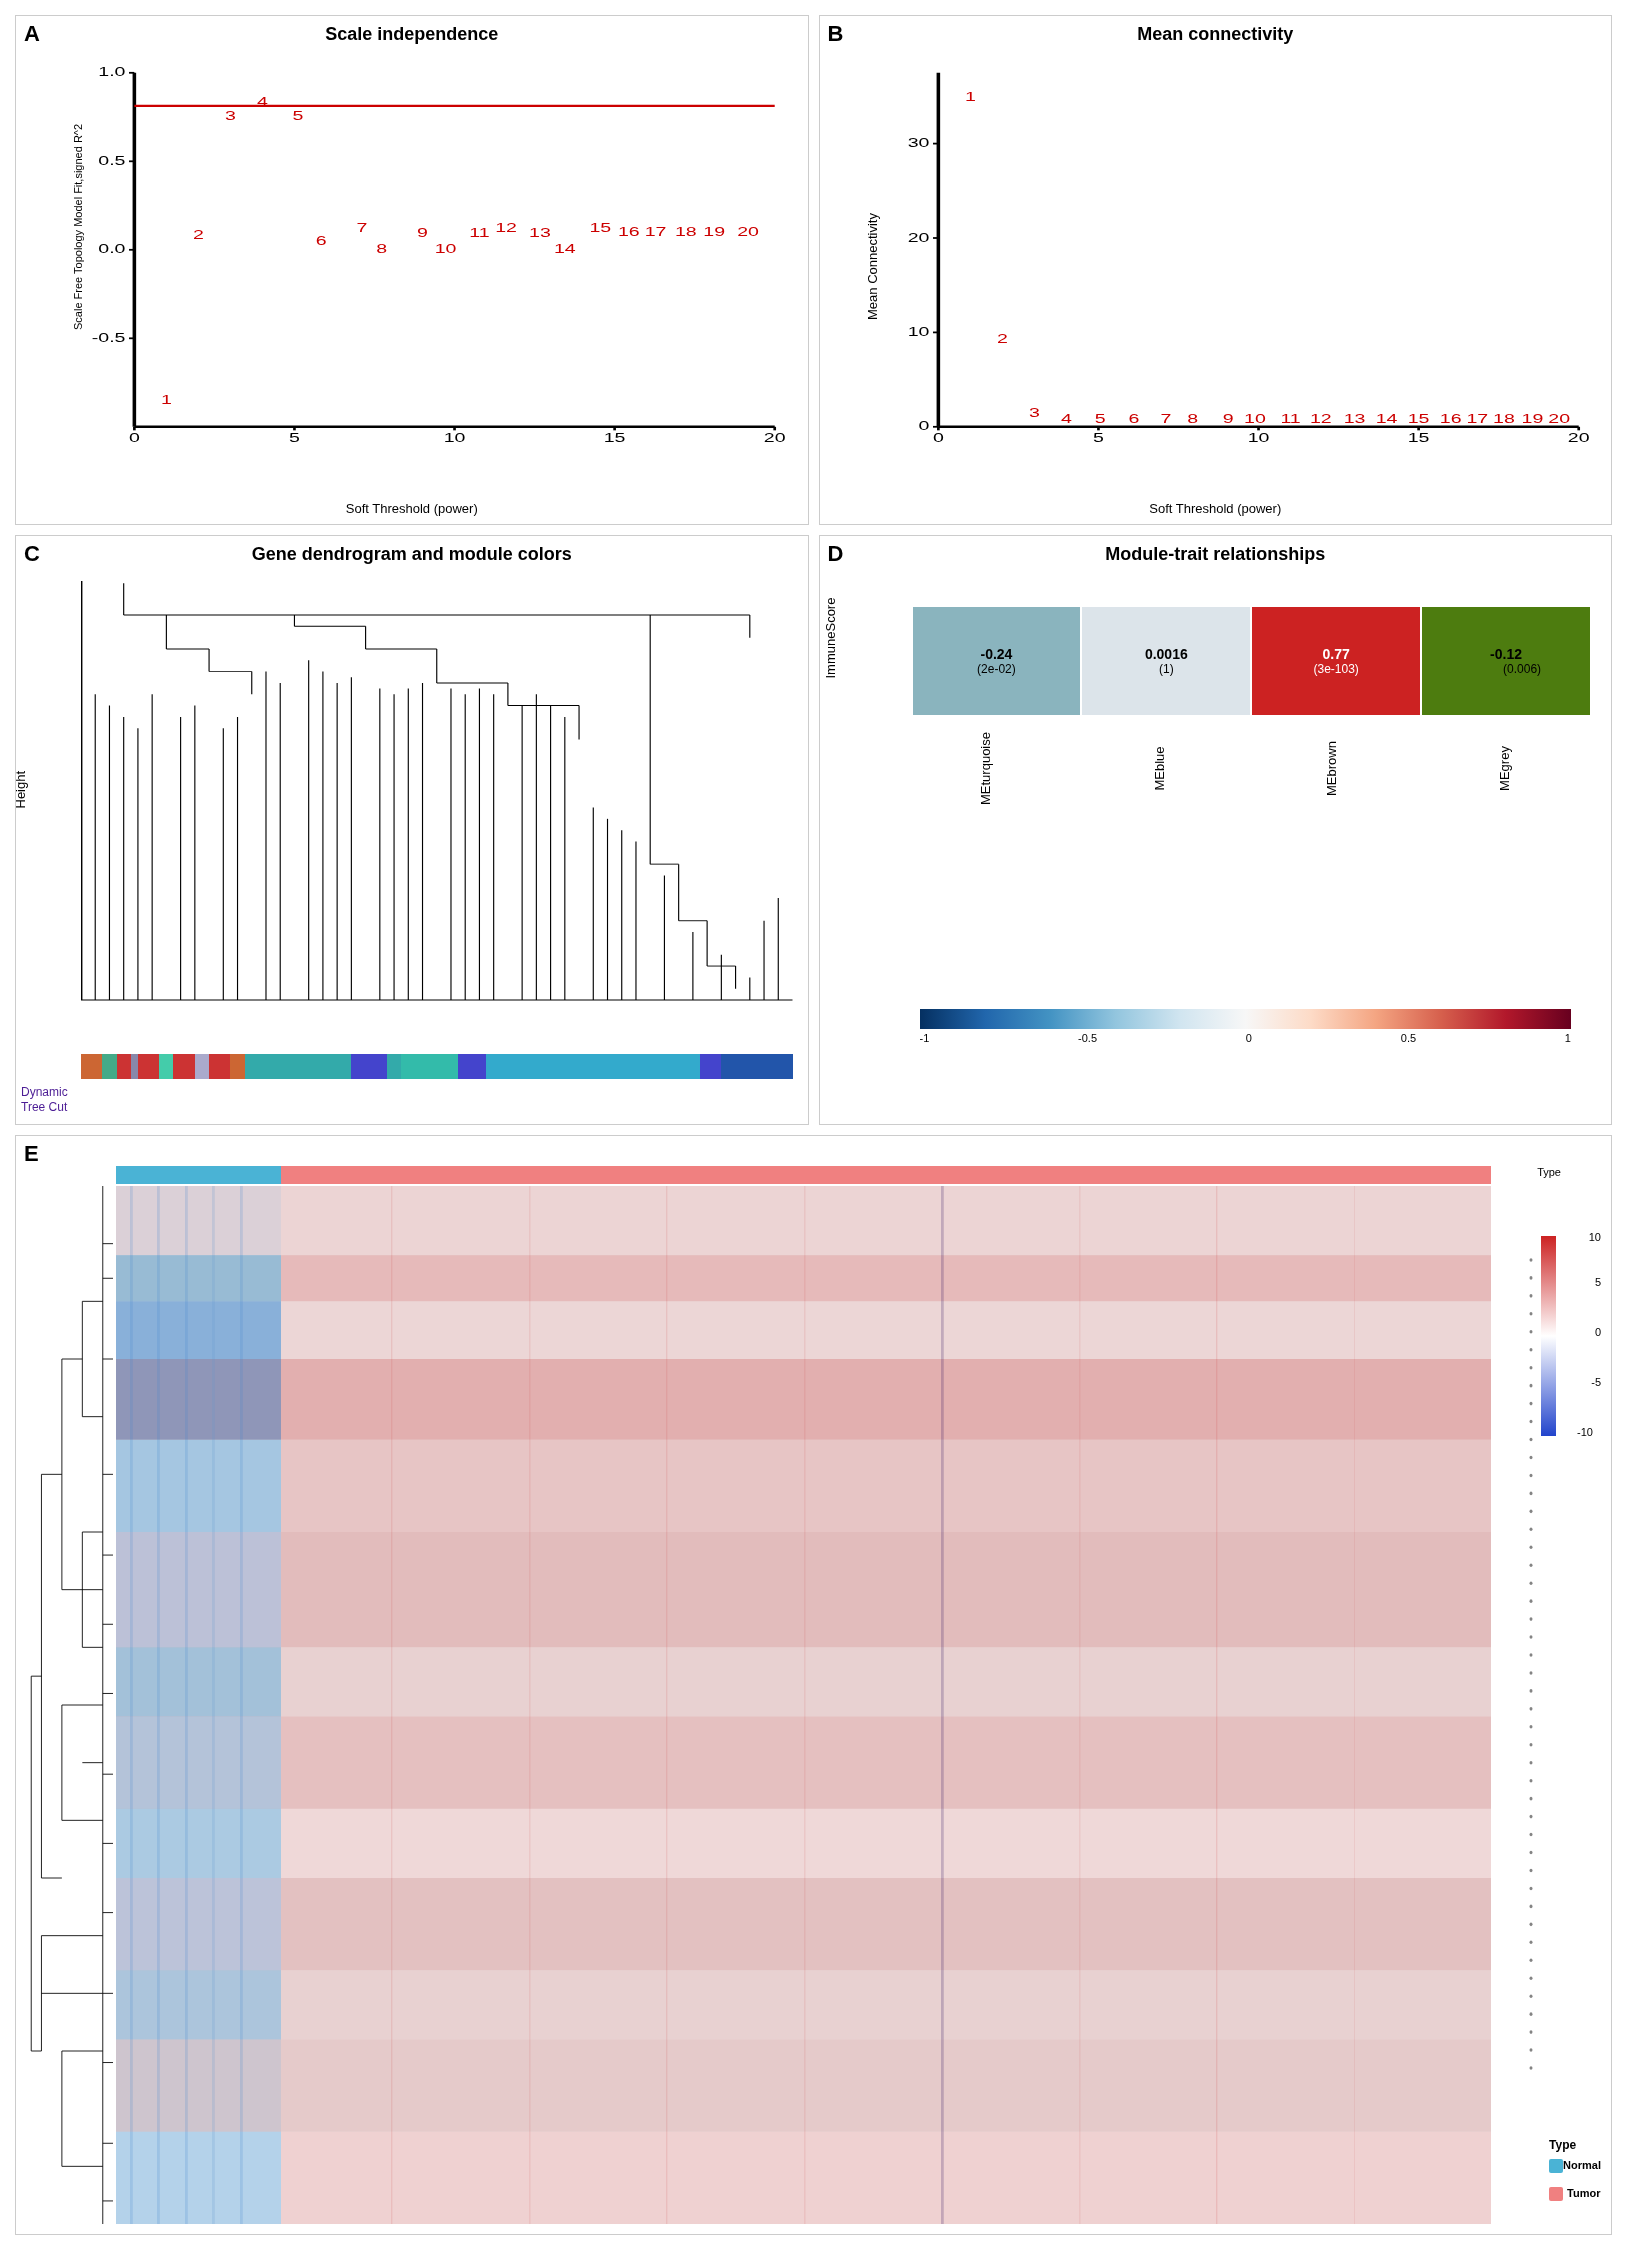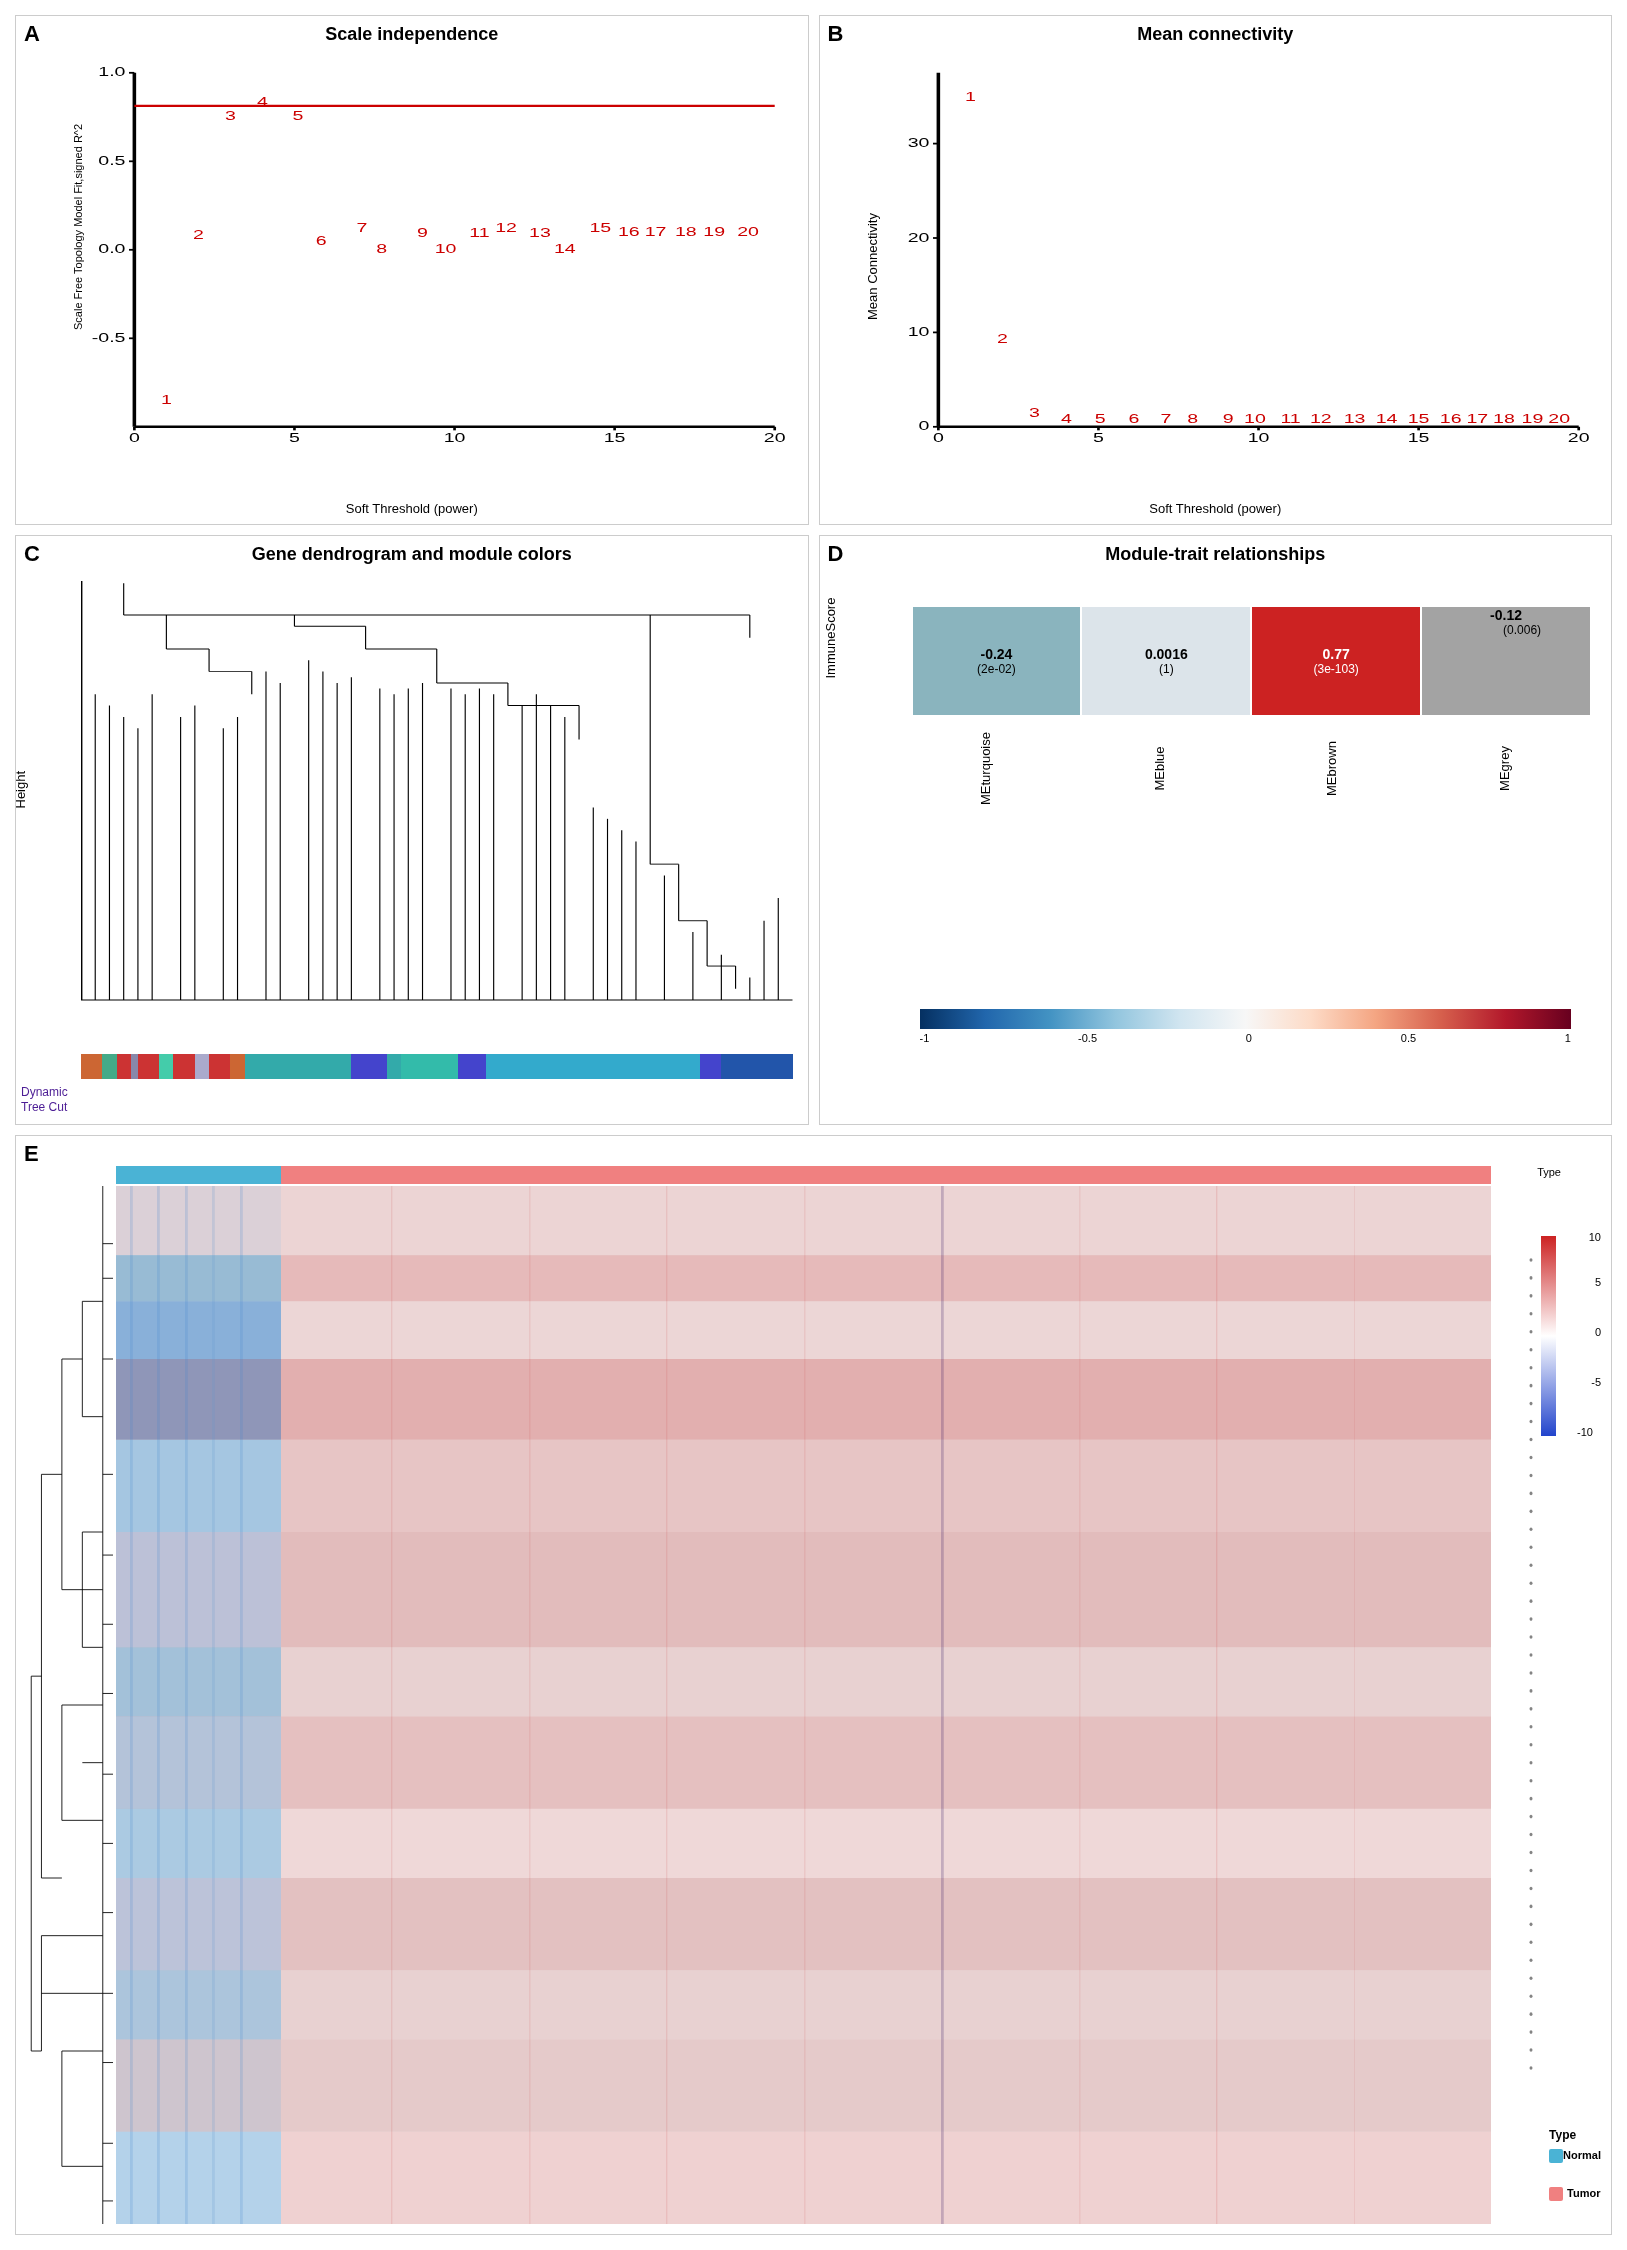--- a/index.html
+++ b/index.html
@@ -368,21 +368,21 @@
         <div style="flex:1;background:#dce4ea;display:flex;flex-direction:column;align-items:center;justify-content:center;border:1px solid #fff;">
           <span style="font-size:14px;font-weight:bold;color:#000;">0.0016</span>
           <span style="font-size:12px;color:#000;">(1)</span>
         </div>
 
         <div style="flex:1;background:#cc2222;display:flex;flex-direction:column;align-items:center;justify-content:center;border:1px solid #fff;">
           <span style="font-size:14px;font-weight:bold;color:#fff;">0.77</span>
           <span style="font-size:12px;color:#fff;">(3e-103)</span>
         </div>
 
-        <div style="flex:1;background:#a3a3a3;display:flex;flex-direction:column;align-items:center;border:1px solid #fff;">
+        <div style="flex:1;background:#4d7c0f;display:flex;flex-direction:column;align-items:center;justify-content:center;border:1px solid #fff;">
           <span style="font-size:14px;font-weight:bold;color:#000;">-0.12</span>
           <span style="font-size:12px;color:#000;padding-left:32px;">(0.006)</span>
         </div>
       </div>
 
       <div style="position:absolute;top:185px;left:80px;right:20px;height:80px;display:flex;">
         <div style="flex:1;display:flex;align-items:flex-start;justify-content:center;">
           <div style="transform:rotate(-90deg);transform-origin:center center;font-size:13px;color:#000;white-space:nowrap;margin-top:40px;">MEturquoise</div>
         </div>
         <div style="flex:1;display:flex;align-items:flex-start;justify-content:center;">
@@ -595,21 +595,21 @@
             </g>
           </svg>
         </div>
 
         <div style="position:absolute;bottom:20px;right:5px;font-size:12px;font-weight:bold;line-height:1.8;">
           <div>Type</div>
           <div style="display:flex;align-items:center;gap:0;">
             <div style="width:14px;height:14px;background:#4ab3d5;border-radius:2px;"></div>
             <span style="font-size:11px;">Normal</span>
           </div>
-          <div style="display:flex;align-items:center;gap:4px;margin-top:18px;">
+          <div style="display:flex;align-items:center;gap:4px;margin-top:8px;">
             <div style="width:14px;height:14px;background:#f08080;border-radius:2px;"></div>
             <span style="font-size:11px;">Tumor</span>
           </div>
         </div>
       </div>
     </div>
   </div>
 
 </div>
 

